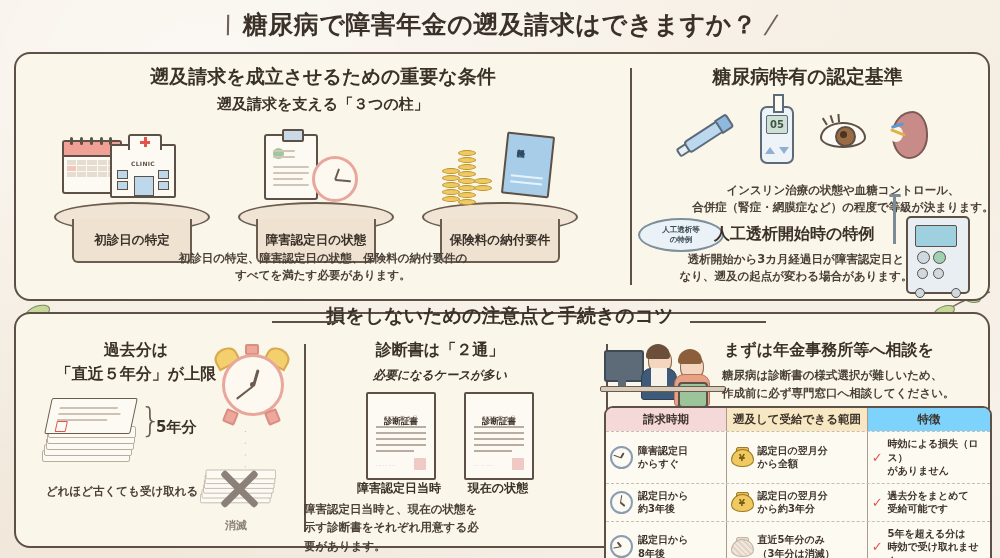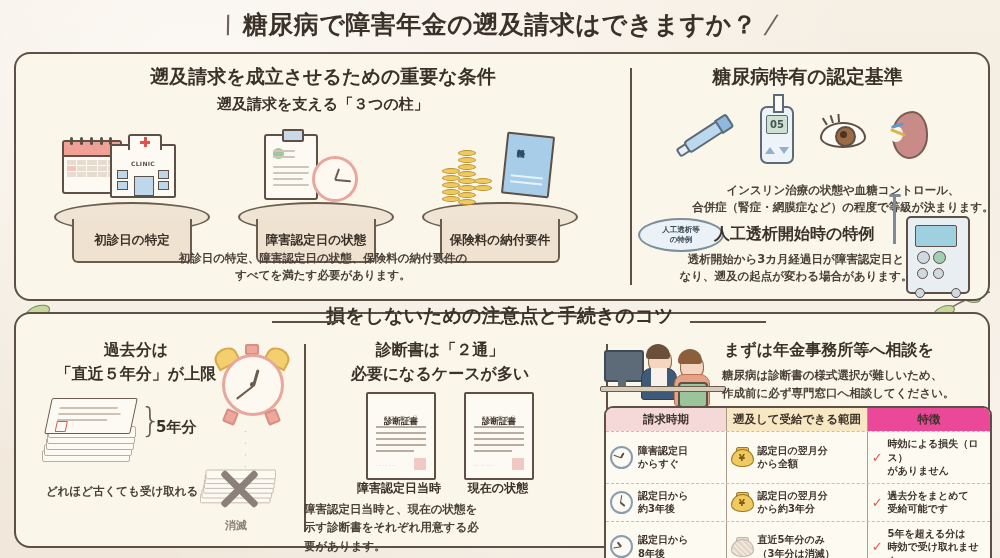--- a/index.html
+++ b/index.html
@@ -184,21 +184,21 @@
   .trow{display:flex;}
   .trow + .trow{border-top:1.5px dashed #c9bead;}
   .th{font-size:11.5px;font-weight:bold;text-align:center;padding:4px 0;}
   .td{font-size:10px;font-weight:bold;line-height:1.35;padding:5px 4px;display:flex;align-items:center;gap:5px;color:#3f352d;}
   .c1{width:120px;}
   .c2{width:140px;}
   .c3{width:122px;}
   .vsep{border-right:1.5px solid #a89b8c;}
   .hd1{background:#f5d9d8;}
   .hd2{background:#f7e7c3;}
-  .hd3{background:#ec4899;}
+  .hd3{background:#7dd3fc;}
 
   .miniclock{width:19px;height:19px;border-radius:50%;border:2px solid #8a9cb0;background:#fdfaf4;position:relative;flex:0 0 auto;}
   .miniclock .h1,.miniclock .h2{position:absolute;background:#5d5047;transform-origin:bottom center;border-radius:1px;}
   .bag{width:21px;height:20px;position:relative;flex:0 0 auto;}
   .bag .sack{position:absolute;left:0;bottom:0;width:21px;height:16px;background:#f0c960;border:1.6px solid #9c7c28;border-radius:50% 50% 46% 46%/62% 62% 38% 38%;}
   .bag .tie{position:absolute;left:5px;top:0;width:11px;height:5px;background:#e8bf55;border:1.6px solid #9c7c28;border-radius:2px;}
   .bag .yen{position:absolute;left:0;right:0;bottom:3px;text-align:center;font-size:9px;font-weight:bold;color:#7b5f18;}
   .bag.gone .sack{background:repeating-linear-gradient(45deg,#f0e6dc,#f0e6dc 2px,#e2d5c7 2px,#e2d5c7 4px);border-color:#c4b6a6;}
   .bag.gone .tie{background:#e8ddd0;border-color:#c4b6a6;}
   .chk{color:#e2544a;font-size:13px;font-weight:bold;flex:0 0 auto;line-height:1;}
@@ -501,21 +501,21 @@
   </div>
   <div class="xmark" style="left:216px;top:466px;"></div>
   <div class="abs" style="left:225px;top:518px;font-size:11px;font-weight:bold;color:#8b8178;">消滅</div>
 
   <div class="abs body-txt" style="left:46px;top:482px;width:200px;line-height:1.65;">
     <div>どれほど古くても受け取れる</div>
   </div>
 
   <div class="abs center" style="left:300px;top:340px;width:280px;">
     <div><span class="hl" style="font-size:16px;">診断書は「２通」</span></div>
-    <div style="margin-top:3px;"><span class="hl" style="font-size:16px;">必要になるケースが多い</span></div>
+    <div style="margin-top:3px;"><span class="hl" style="font-size:12px;font-style:italic;">必要になるケースが多い</span></div>
   </div>
 
   <div class="cert" style="left:366px;top:392px;">
     <div class="ct">診断証書</div>
     <div class="cd">2022 年 0 月</div>
     <div class="cl" style="top:32px;"></div>
       <div class="cl" style="top:38px;"></div>
     <div class="cl" style="top:44px;"></div>
       <div class="cl" style="top:50px;"></div>
     <div class="cl" style="top:56px;right:20px;"></div>

